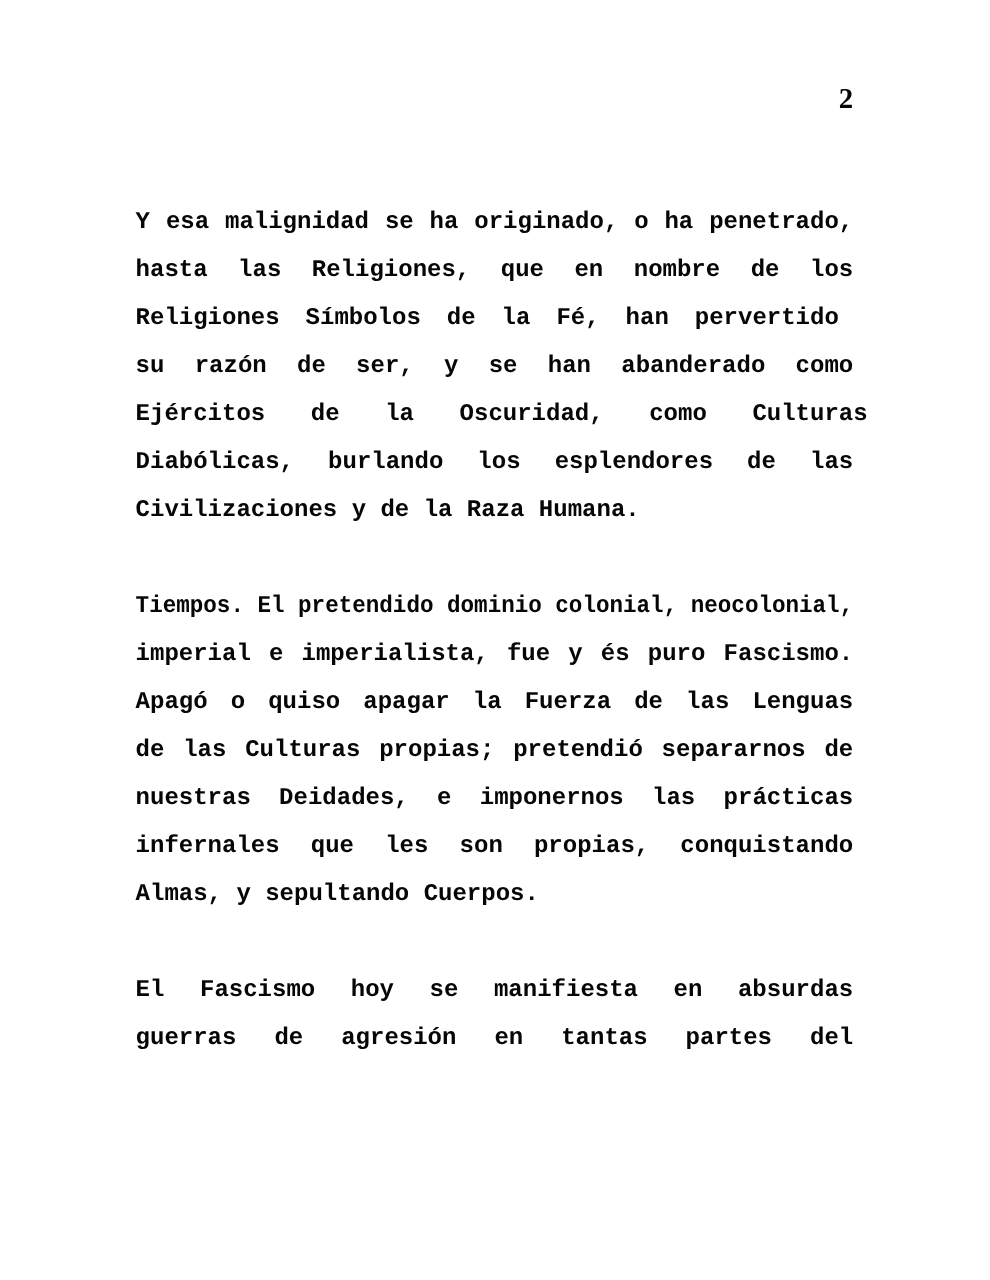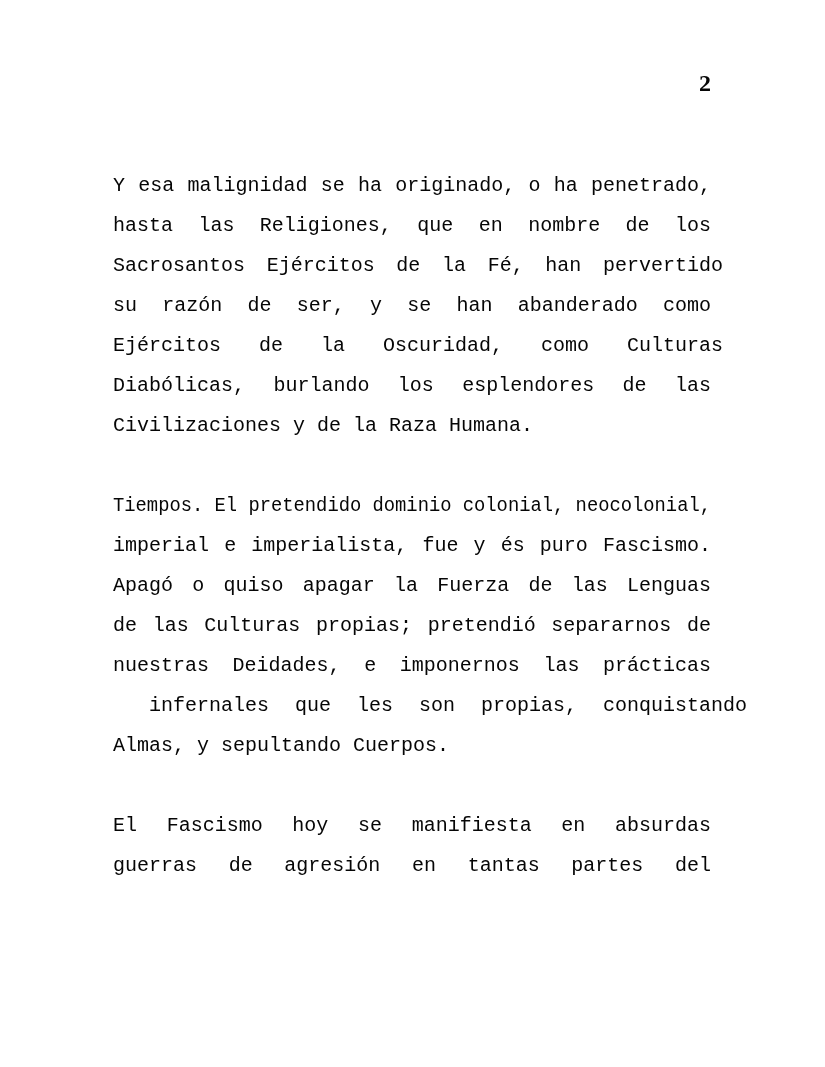--- a/index.html
+++ b/index.html
@@ -28,21 +28,21 @@
     font-weight: 700;
     font-size: 24px;
     color: #060606;
   }
   .text-block {
     position: absolute;
     top: 166px;
     left: 113px;
     width: 598px;
     font-family: "Liberation Mono", "DejaVu Sans Mono", monospace;
-    font-weight: 400;
+    font-weight: 700;
     font-size: 20px;
     color: #060606;
   }
   .paragraph {
     margin: 0 0 40px 0;
   }
   .line {
     height: 40px;
     line-height: 40px;
     white-space: pre;
@@ -55,33 +55,33 @@
 </style>
 </head>
 <body>
 
 <div class="page">
   <div class="page-number">2</div>
   <div class="text-block">
       <div class="paragraph">
         <div class="line"><span style="word-spacing: 1.23633px;">Y esa malignidad se ha originado, o ha penetrado,</span></div>
         <div class="line"><span style="word-spacing: 13.4152px;">hasta las Religiones, que en nombre de los</span></div>
-        <div class="line"><span style="word-spacing: 9.65104px;">Sacrosantos Ejércitos de la Fé, han pervertido</span></div>
+        <div class="line"><span style="word-spacing: 9.65104px;">Religiones Símbolos de la Fé, han pervertido</span></div>
         <div class="line"><span style="word-spacing: 13.2383px;">su razón de ser, y se han abanderado como</span></div>
         <div class="line"><span style="word-spacing: 25.9844px;">Ejércitos de la Oscuridad, como Culturas</span></div>
         <div class="line"><span style="word-spacing: 16.3813px;">Diabólicas, burlando los esplendores de las</span></div>
         <div class="line"><span>Civilizaciones y de la Raza Humana.</span></div>
       </div>
       <div class="paragraph">
         <div class="line"><span style="transform: scaleX(0.94009);">Tiempos. El pretendido dominio colonial, neocolonial,</span></div>
         <div class="line"><span style="word-spacing: 3.12946px;">imperial e imperialista, fue y és puro Fascismo.</span></div>
         <div class="line"><span style="word-spacing: 7.23828px;">Apagó o quiso apagar la Fuerza de las Lenguas</span></div>
         <div class="line"><span style="word-spacing: 3.65104px;">de las Culturas propias; pretendió separarnos de</span></div>
         <div class="line"><span style="word-spacing: 11.5813px;">nuestras Deidades, e imponernos las prácticas</span></div>
-        <div class="line"><span style="word-spacing: 13.9812px; margin-left: 36px;">infernales que les son propias, conquistando</span></div>
+        <div class="line"><span style="word-spacing: 13.9812px;">infernales que les son propias, conquistando</span></div>
         <div class="line"><span>Almas, y sepultando Cuerpos.</span></div>
       </div>
       <div class="paragraph">
         <div class="line"><span style="word-spacing: 17.651px; text-align: right;">El Fascismo hoy se manifiesta en absurdas</span></div>
         <div class="line"><span style="word-spacing: 19.6536px;">guerras de agresión en tantas partes del</span></div>
       </div>
     </div>
 </div>
 
 </body></html>

